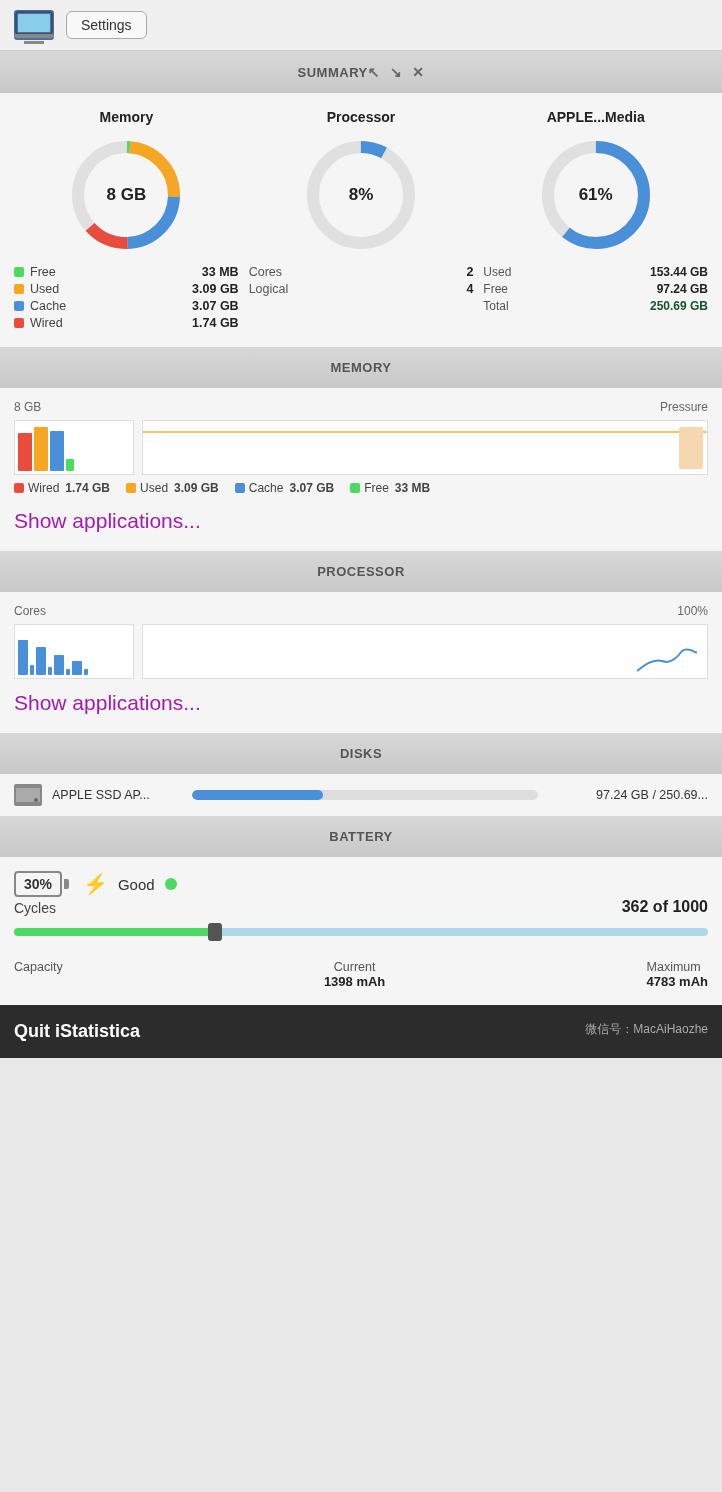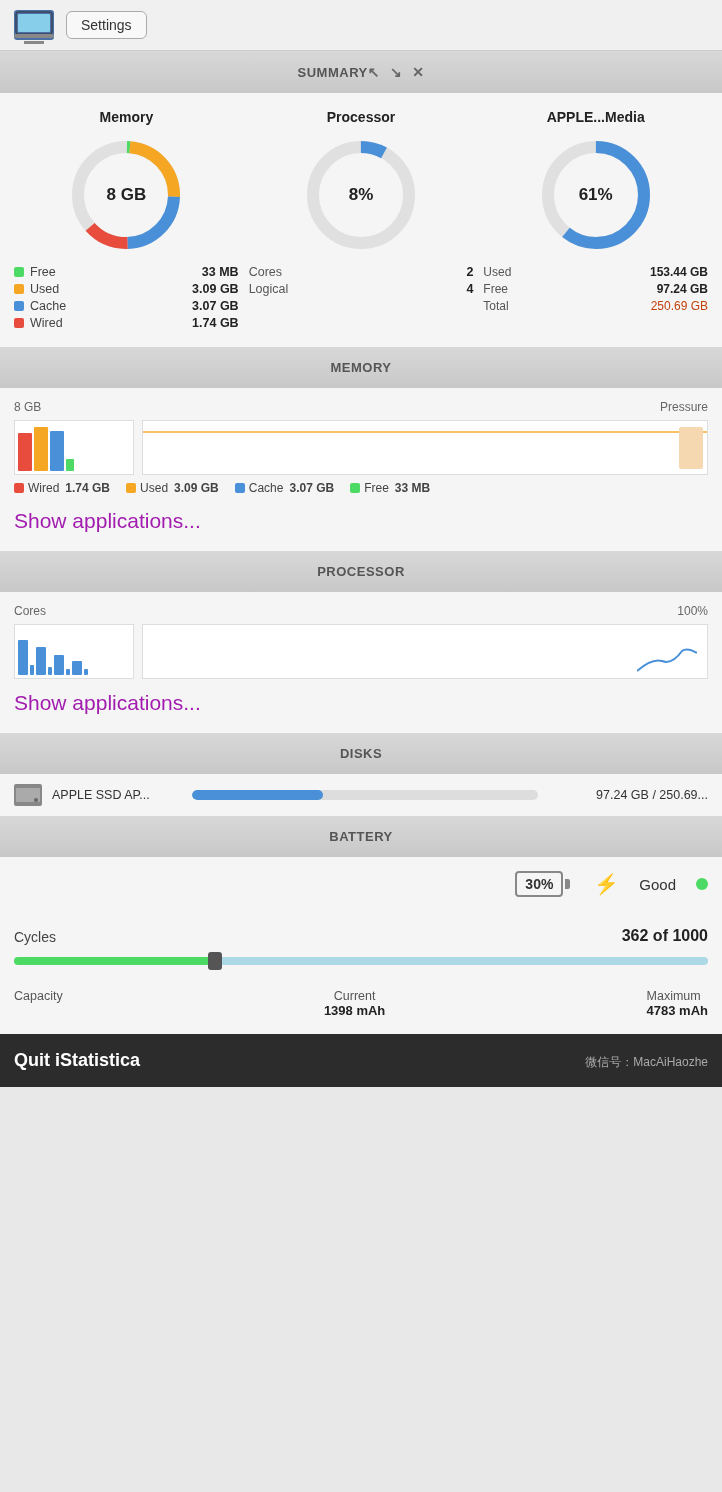--- a/index.html
+++ b/index.html
@@ -178,23 +178,22 @@
       background: #4a90d9;
       border-radius: 5px;
     }
     .disk-size-text { font-size: 12.5px; color: #333; flex: 0 0 160px; text-align: right; }
 
     
     .battery-section { background: #f5f5f5; padding: 14px 14px 16px; }
     .battery-row {
       display: flex;
       align-items: center;
-      gap: 20px;
-      margin-bottom: 30px;
-      justify-content: flex-end;
+      gap: 10px;
+      margin-bottom: 1px;
     }
     .battery-icon-wrap {
       display: flex;
       align-items: center;
     }
     .battery-badge {
       border: 2px solid #888;
       border-radius: 4px;
       padding: 3px 8px;
       font-size: 14px;
@@ -236,21 +235,21 @@
     .capacity-col { text-align: center; }
     .capacity-col-left { text-align: left; }
     .capacity-col-right { text-align: left; }
     .capacity-val { font-size: 13px; font-weight: 700; color: #222; display: block; }
 
     
     .footer {
       background: #2c2c2c;
       padding: 16px 14px;
       display: flex;
-      align-items: flex-end;
+      align-items: flex-start;
       justify-content: space-between;
     }
     .quit-btn-text { font-size: 18px; font-weight: 700; color: #fff; cursor: pointer; }
     .footer-watermark { font-size: 12px; color: #aaa; }
   </style>
 </head>
 <body>
 
 <div class="header">
   <div class="header-icon">
@@ -350,21 +349,21 @@
         <div class="disk-row" style="display:flex;justify-content:space-between;font-size:12px;margin-bottom:3px;">
           <span style="color:#555">Used</span>
           <span style="font-weight:600;color:#222">153.44 GB</span>
         </div>
         <div class="disk-row" style="display:flex;justify-content:space-between;font-size:12px;margin-bottom:3px;">
           <span style="color:#555">Free</span>
           <span style="font-weight:600;color:#222">97.24 GB</span>
         </div>
         <div class="disk-row" style="display:flex;justify-content:space-between;font-size:12px;">
           <span style="color:#555">Total</span>
-          <span style="font-weight:400;color:#c2410c">250.69 GB</span>
+          <span style="font-weight:700;color:#14532d">250.69 GB</span>
         </div>
       </div>
     </div>
 
   </div>
 </div>
 
 <div class="section-header">
   <span>MEMORY</span>
 </div>

